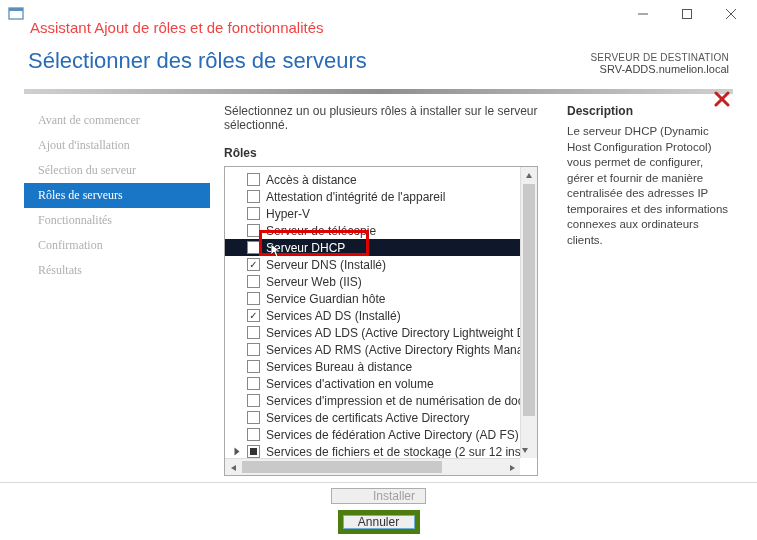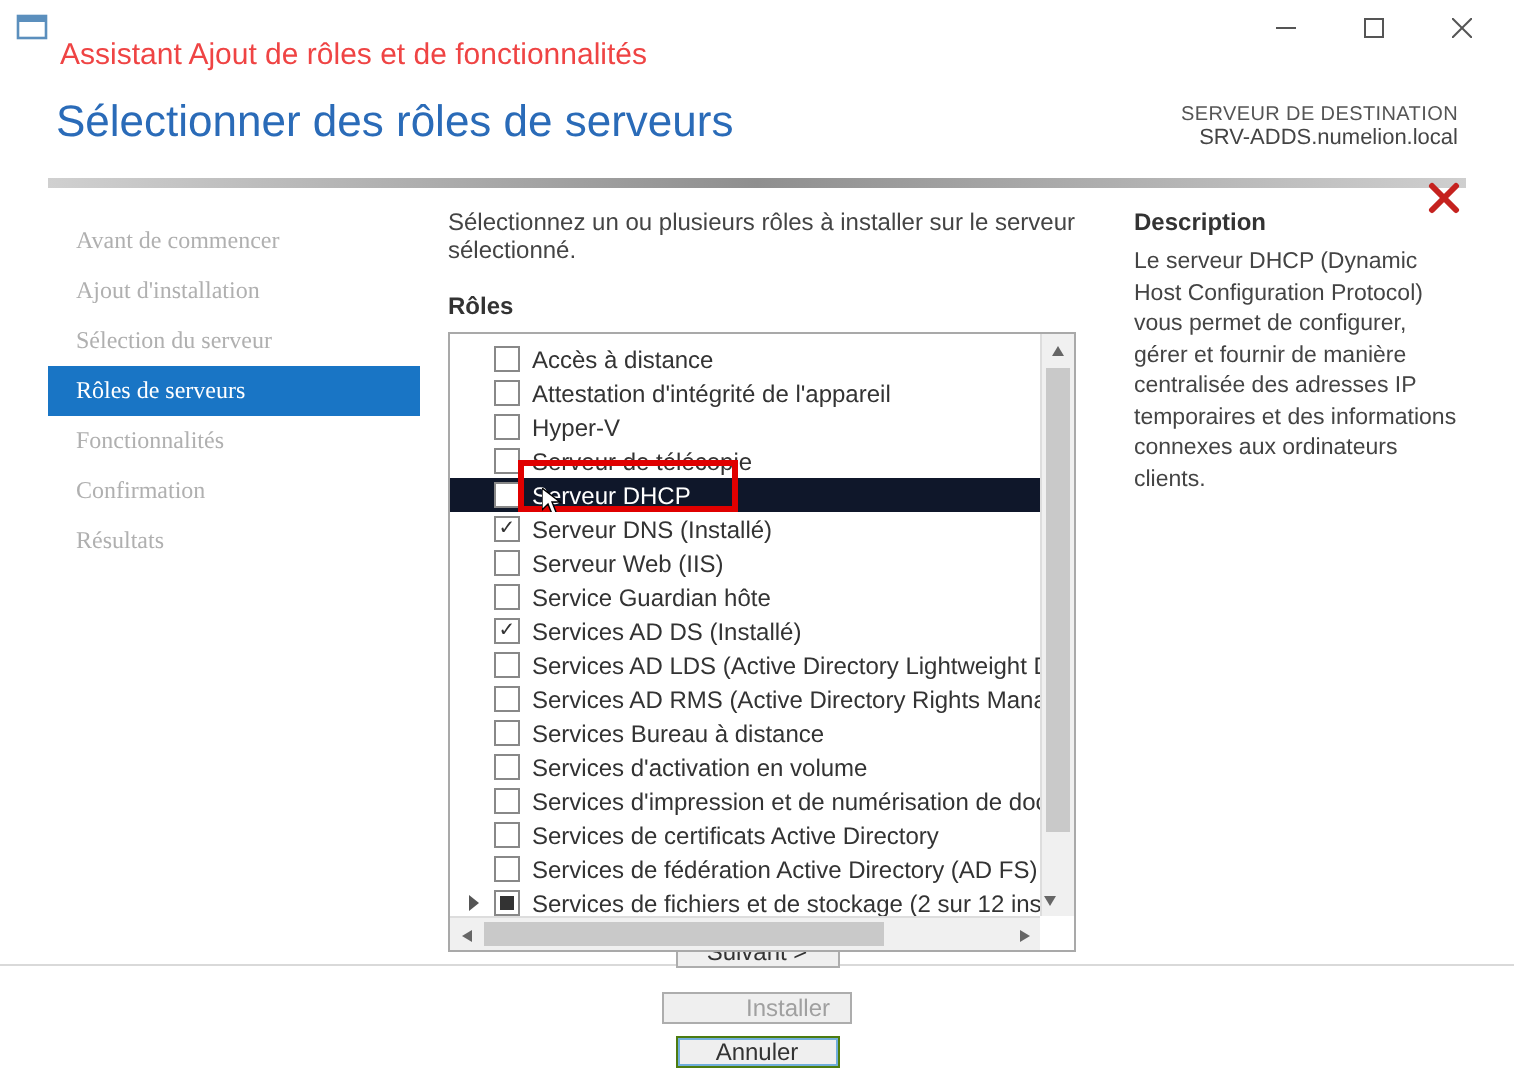--- a/index.html
+++ b/index.html
@@ -185,21 +185,21 @@
   }
   .fbtn {
     min-width: 82px; height: 24px;
     border: 1px solid #adadad;
     background: #efefef;
     font-size: 12px;
     padding: 0 10px;
     color: #333;
   }
   .fbtn.disabled { color: #a0a0a0; padding-left: 41px; }
-  .fbtn.default { border: 1px solid #4d7c0f; box-shadow: inset 0 0 0 1px #6faedb; }
+  .fbtn.default { border: 5px solid #4d7c0f; box-shadow: inset 0 0 0 1px #6faedb; }
   .gap { width: 14px; }
   .cursor-ico{
     position:absolute; left:46px; top:5px;
     width:10px;height:14px;z-index:5;
   }
 </style>
 </head>
 <body>
 
 <div class="titlebar">

